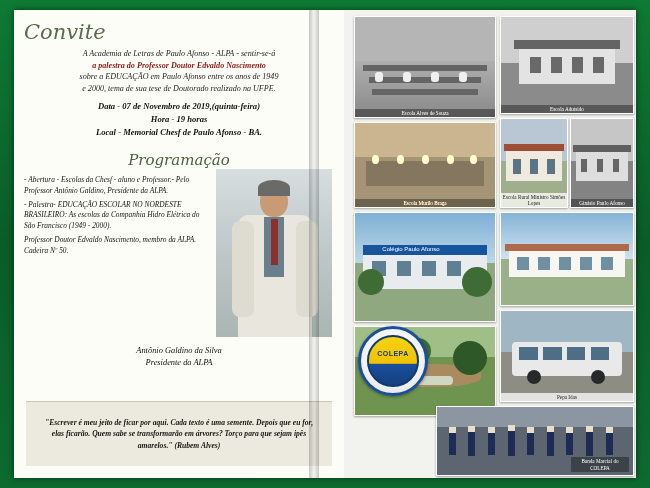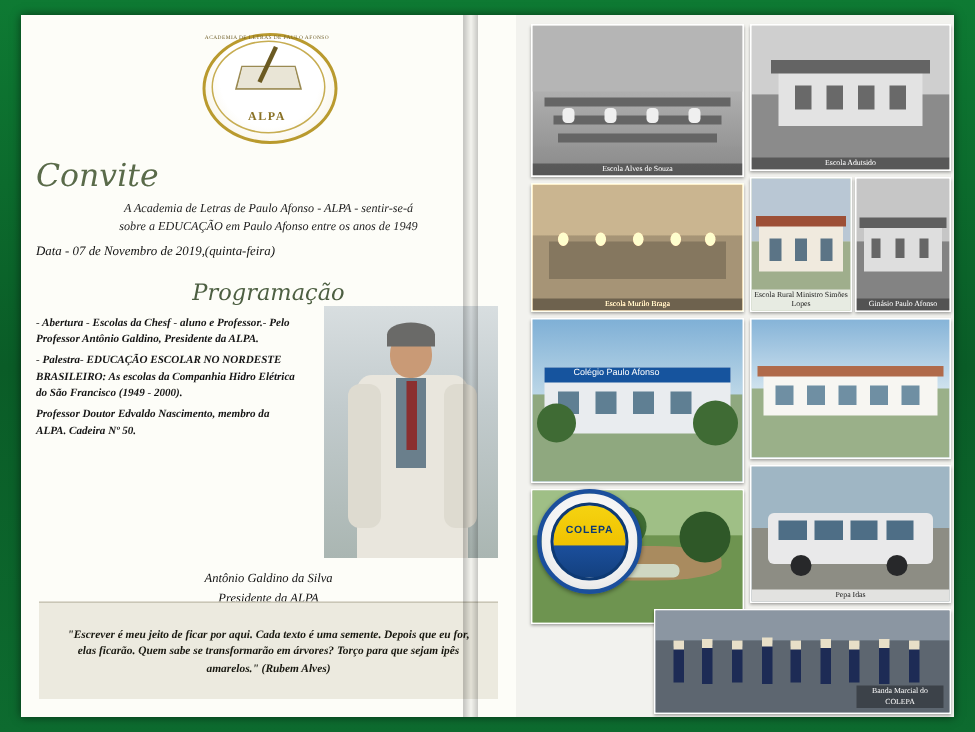--- a/index.html
+++ b/index.html
@@ -73,28 +73,28 @@
     margin:2px 0 4px 0;
     text-shadow:0 1px 0 #fff;
   }
   .invite-body{
     font-size:8.1px;line-height:1.45;color:#1d1d1d;text-align:center;
     font-style:italic;padding:0 16px;
   }
   .invite-body .red{color:#8c1a10;font-weight:bold;}
   .invite-line{display:block;font-family:Liberation Serif, serif;}
   .details{
-    text-align:left;font-size:8.6px;font-weight:normal;color:#111;
+    text-align:center;font-size:8.6px;font-weight:bold;color:#111;
     font-style:italic;line-height:1.5;margin-top:5px;
   }
   .prog-title{
     text-align:center;color:#4d5f42;font-size:15px;font-style:italic;
     font-family:"DejaVu Serif", serif;margin:12px 0 6px 0;
   }
-  .prog-wrap{position:relative;min-height:160px;font-weight:bold;}
+  .prog-wrap{position:relative;min-height:160px;}
   .prog-list{
     width:176px;font-size:7.4px;line-height:1.48;color:#141414;
     font-style:italic;text-align:left;
   }
   .prog-list .it{display:block;margin-bottom:3px;}
   .speaker-photo{
     position:absolute;right:2px;top:-6px;width:116px;height:168px;
     background:linear-gradient(180deg,#cfd6d9 0%,#b9c3c7 45%,#9fb0a8 100%);
     overflow:hidden;
   }
@@ -175,40 +175,34 @@
 </head>
 <body>
 
 <div class="frame">
   <div class="book">
     <div class="spine"></div>
 
     <div class="page-left">
       <div class="inner">
 
-        <div class="logo-wrap">
-          <div class="logo">
-            <div class="ring"></div>
-            <div class="ring2"></div>
-            <div class="txt-top">ACADEMIA DE LETRAS DE PAULO AFONSO</div>
-            <div class="book-ico"></div>
-            <div class="pen"></div>
-            <div class="txt-bot">ALPA</div>
-          </div>
-        </div>
 
         <div class="convite">Convite</div>
 
         <div class="invite-body">
           <span class="invite-line">A Academia de Letras de Paulo Afonso - ALPA - sentir-se-á</span>
+          <span class="invite-line red">a palestra do Professor Doutor Edvaldo Nascimento</span>
           <span class="invite-line">sobre a EDUCAÇÃO em Paulo Afonso entre os anos de 1949</span>
+          <span class="invite-line">e 2000, tema de sua tese de Doutorado realizado na UFPE.</span>
         </div>
 
         <div class="details">
           <div>Data - 07 de Novembro de 2019,(quinta-feira)</div>
+          <div>Hora - 19 horas</div>
+          <div>Local - Memorial Chesf de Paulo Afonso - BA.</div>
         </div>
 
         <div class="prog-title">Programação</div>
 
         <div class="prog-wrap">
           <div class="prog-list">
             <span class="it">- Abertura - Escolas da Chesf - aluno e Professor.- Pelo Professor Antônio Galdino, Presidente da ALPA.</span>
             <span class="it">- Palestra- EDUCAÇÃO ESCOLAR NO NORDESTE BRASILEIRO: As escolas da Companhia Hidro Elétrica do São Francisco (1949 - 2000).</span>
             <span class="it">Professor Doutor Edvaldo Nascimento, membro da ALPA. Cadeira Nº 50.</span>
           </div>

